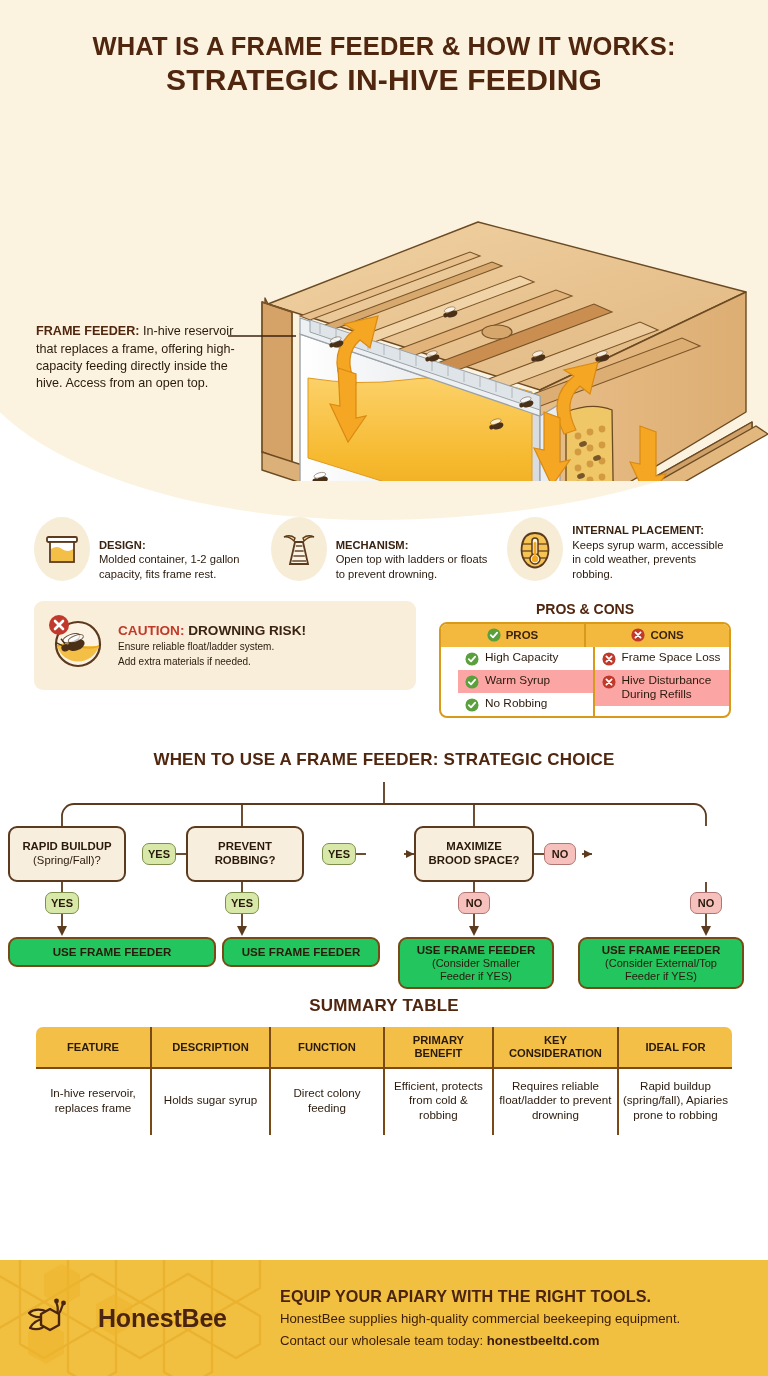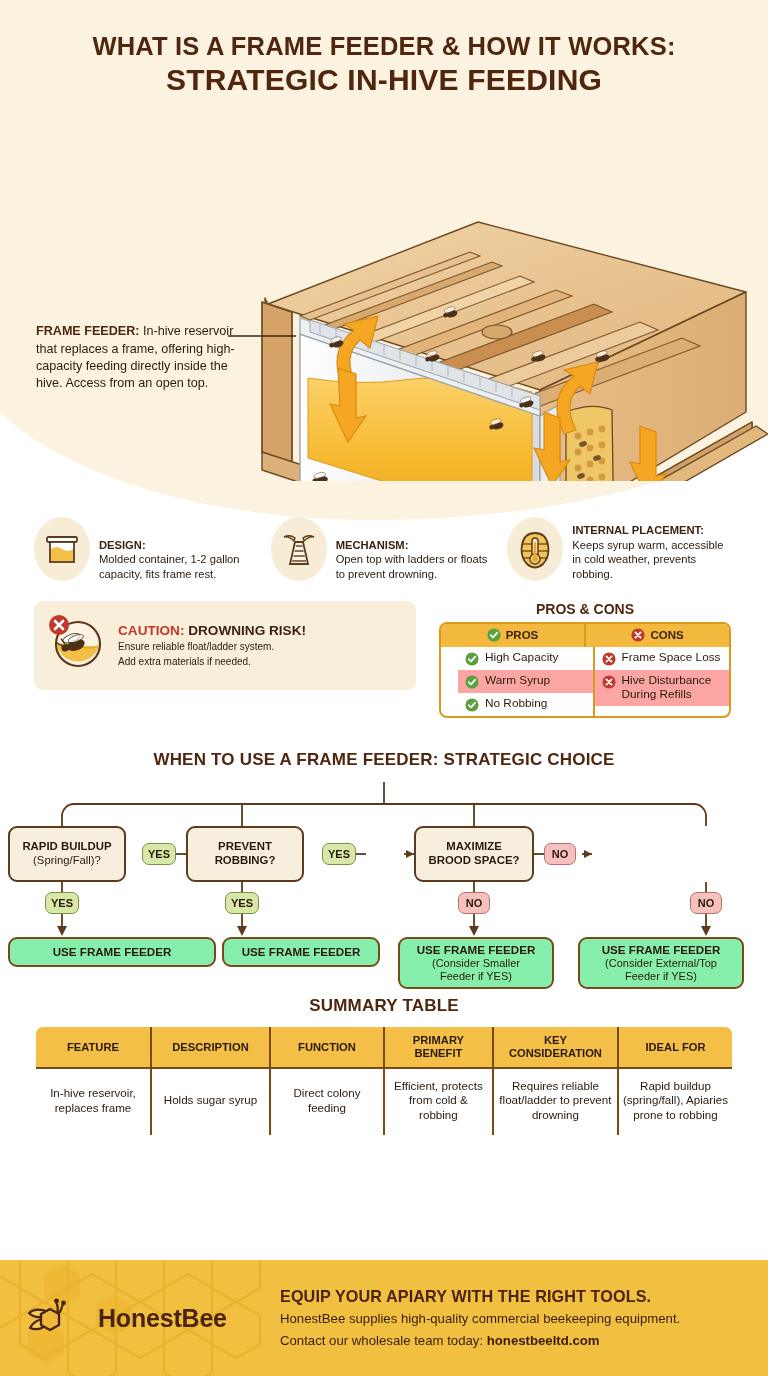--- a/index.html
+++ b/index.html
@@ -107,21 +107,21 @@
   }
   .fnode .b { font-weight: 800; font-size: 11.4px; }
   .pill {
     position: absolute; border-radius: 7px; border: 1.6px solid #6b5a2a;
     font-size: 11px; font-weight: 800; color: #2a1a0c;
     display: flex; align-items: center; justify-content: center;
   }
   .pill.yes { background: #d7e8a8; border-color: #7d8f4a; }
   .pill.no  { background: #f6c0bc; border-color: #b07570; }
   .outnode {
-    position: absolute; background: #86efac; border: 2px solid #7a4a16; border-radius: 9px;
+    position: absolute; background: #22c55e; border: 2px solid #7a4a16; border-radius: 9px;
     display: flex; flex-direction: column; align-items: center; justify-content: center;
     text-align: center; color: #2a1a0c; line-height: 1.2;
   }
   .outnode .t1 { font-weight: 800; font-size: 11.6px; }
   .outnode .t2 { font-size: 11px; }
 
   
   .sum-sec { position: relative; z-index: 3; margin-top: 18px; }
   .sum-table {
     margin: 9px auto 0 auto; width: 700px;

